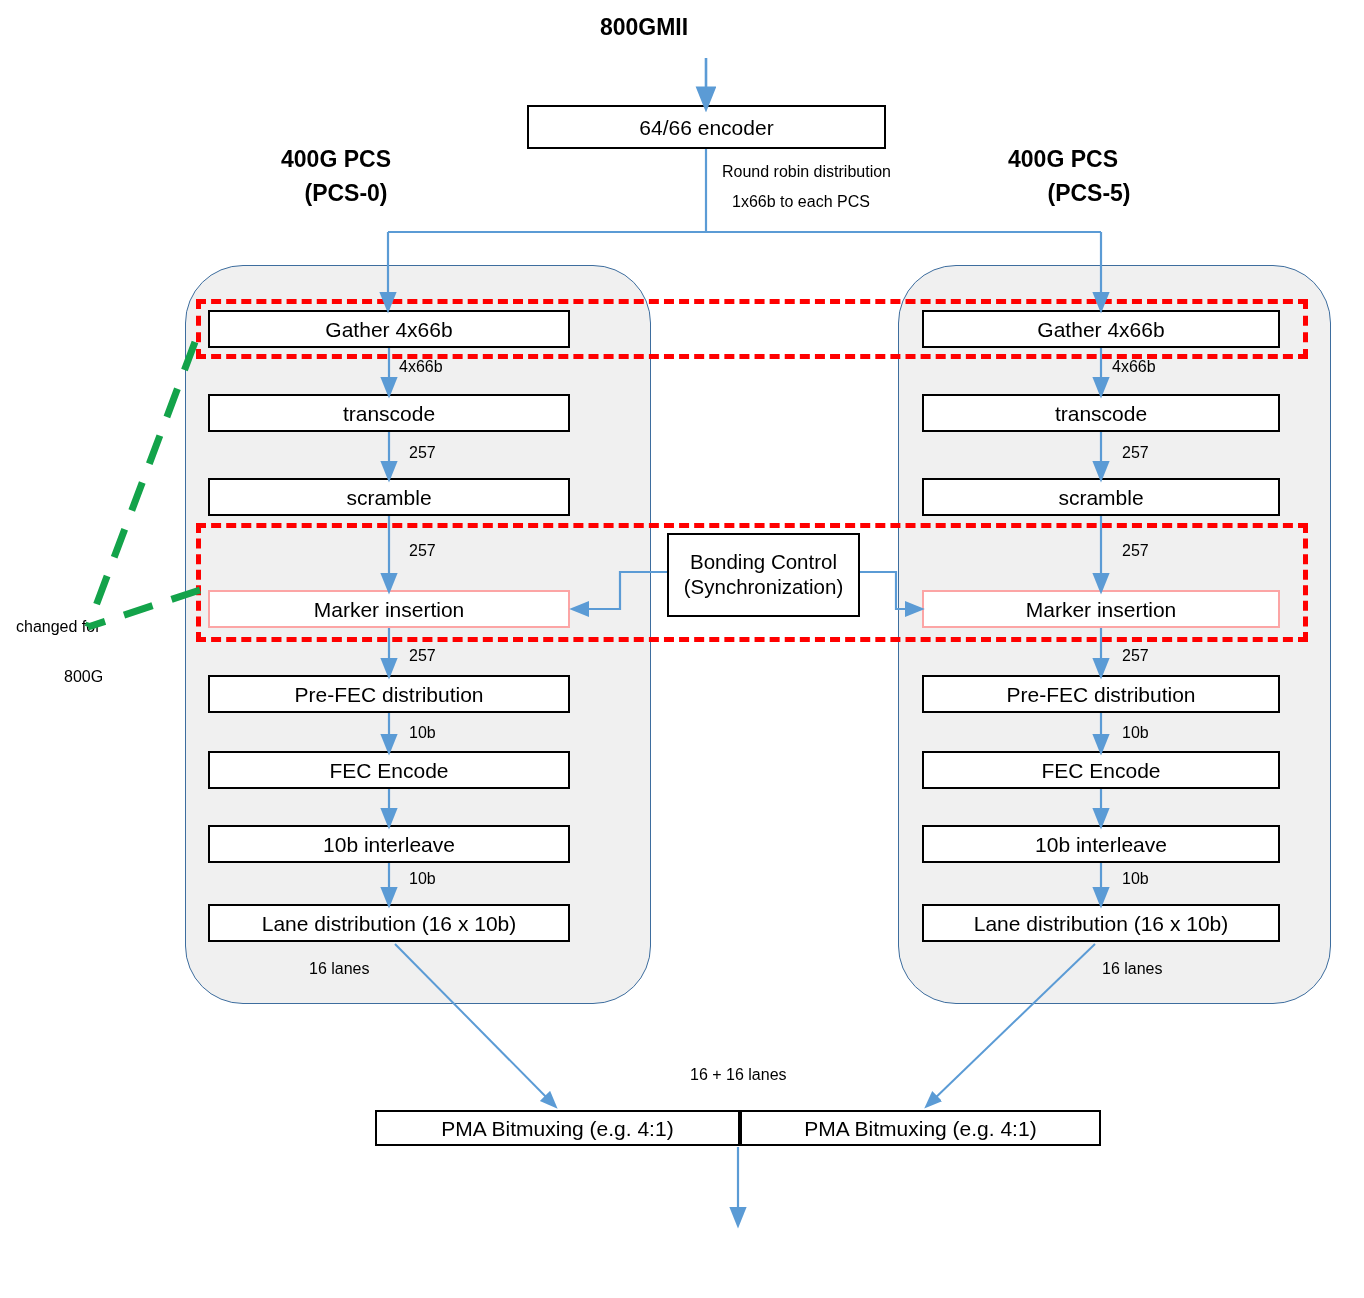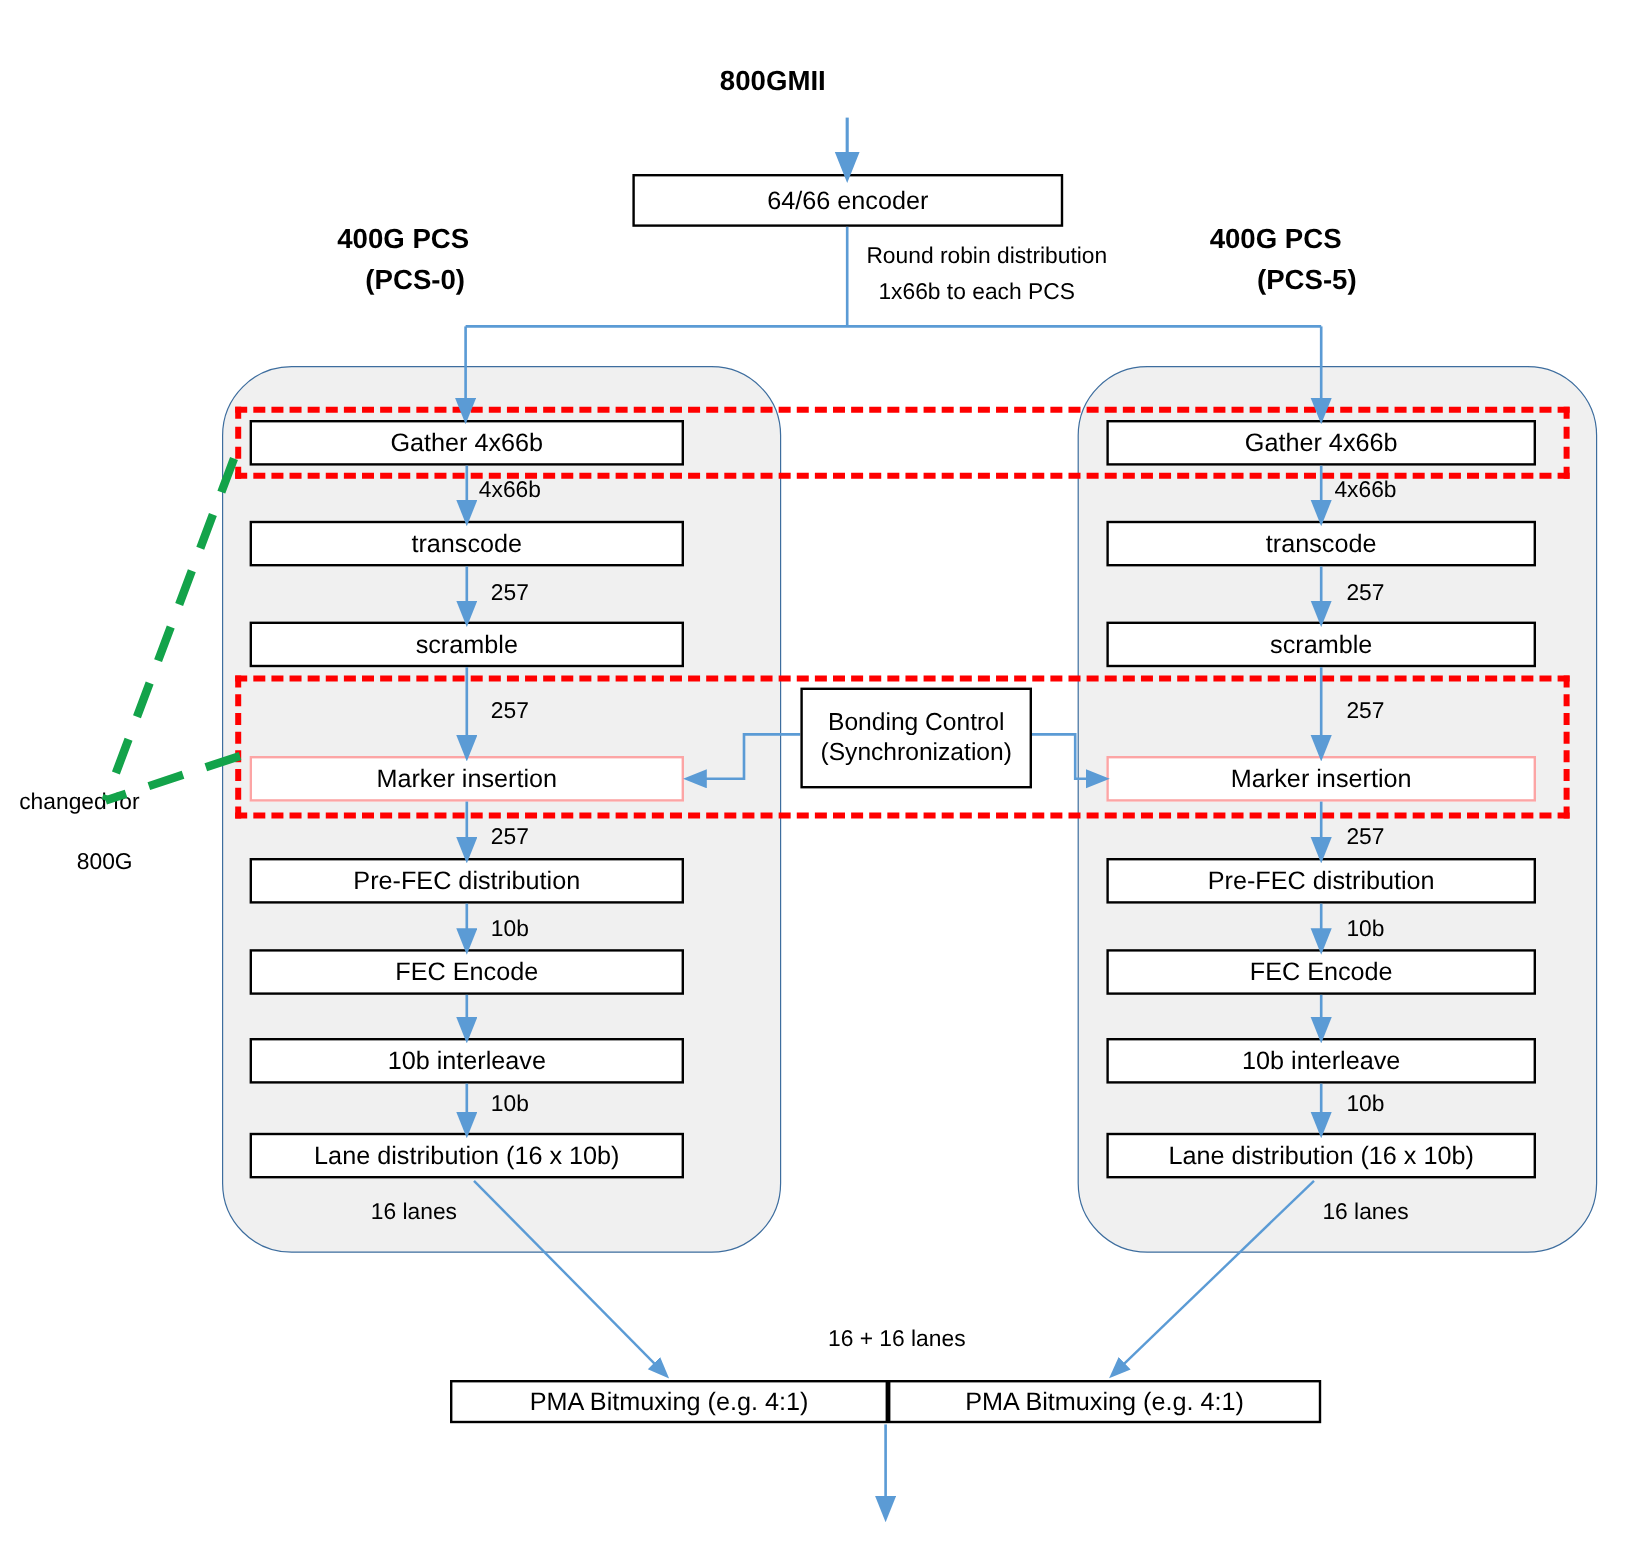--- a/index.html
+++ b/index.html
@@ -1,18 +1,18 @@
 <!DOCTYPE html>
 <html><head>
 <meta charset="utf-8">
 <style>
   html,body{margin:0;padding:0;background:#ffffff;}
   body{width:1364px;height:1298px;position:relative;overflow:hidden;
        font-family:"Liberation Sans","DejaVu Sans",sans-serif;color:#000;}
-  #stage{position:absolute;left:0;top:0;width:1364px;height:982px;margin-top:40px;}
+  #stage{position:absolute;left:0;top:0;width:1364px;height:982px;}
 
   
   .abs{position:absolute;box-sizing:border-box;}
 
   
   .pcs-container{
     background:#f0f0f0;
     border:1.6px solid #3d6d9e;
     border-radius:58px;
   }
@@ -21,21 +21,21 @@
   .pbox{
     background:#ffffff;
     border:2px solid #000000;
     display:flex;align-items:center;justify-content:center;
     font-size:21px;line-height:1;
     white-space:nowrap;
   }
   .pbox.red-border{border:2px solid #fca5a5;}
 
   
-  .lbl{position:absolute;font-size:19px;line-height:1.16;white-space:nowrap;}
+  .lbl{position:absolute;font-size:16px;line-height:1.16;white-space:nowrap;}
   .lbl.bold{font-weight:bold;font-size:23px;}
   .lbl.center{text-align:center;}
 
   
   .red-dash{
     position:absolute;
     border:5px dashed #ff0000;
     box-sizing:border-box;
     background:transparent;
     pointer-events:none;

